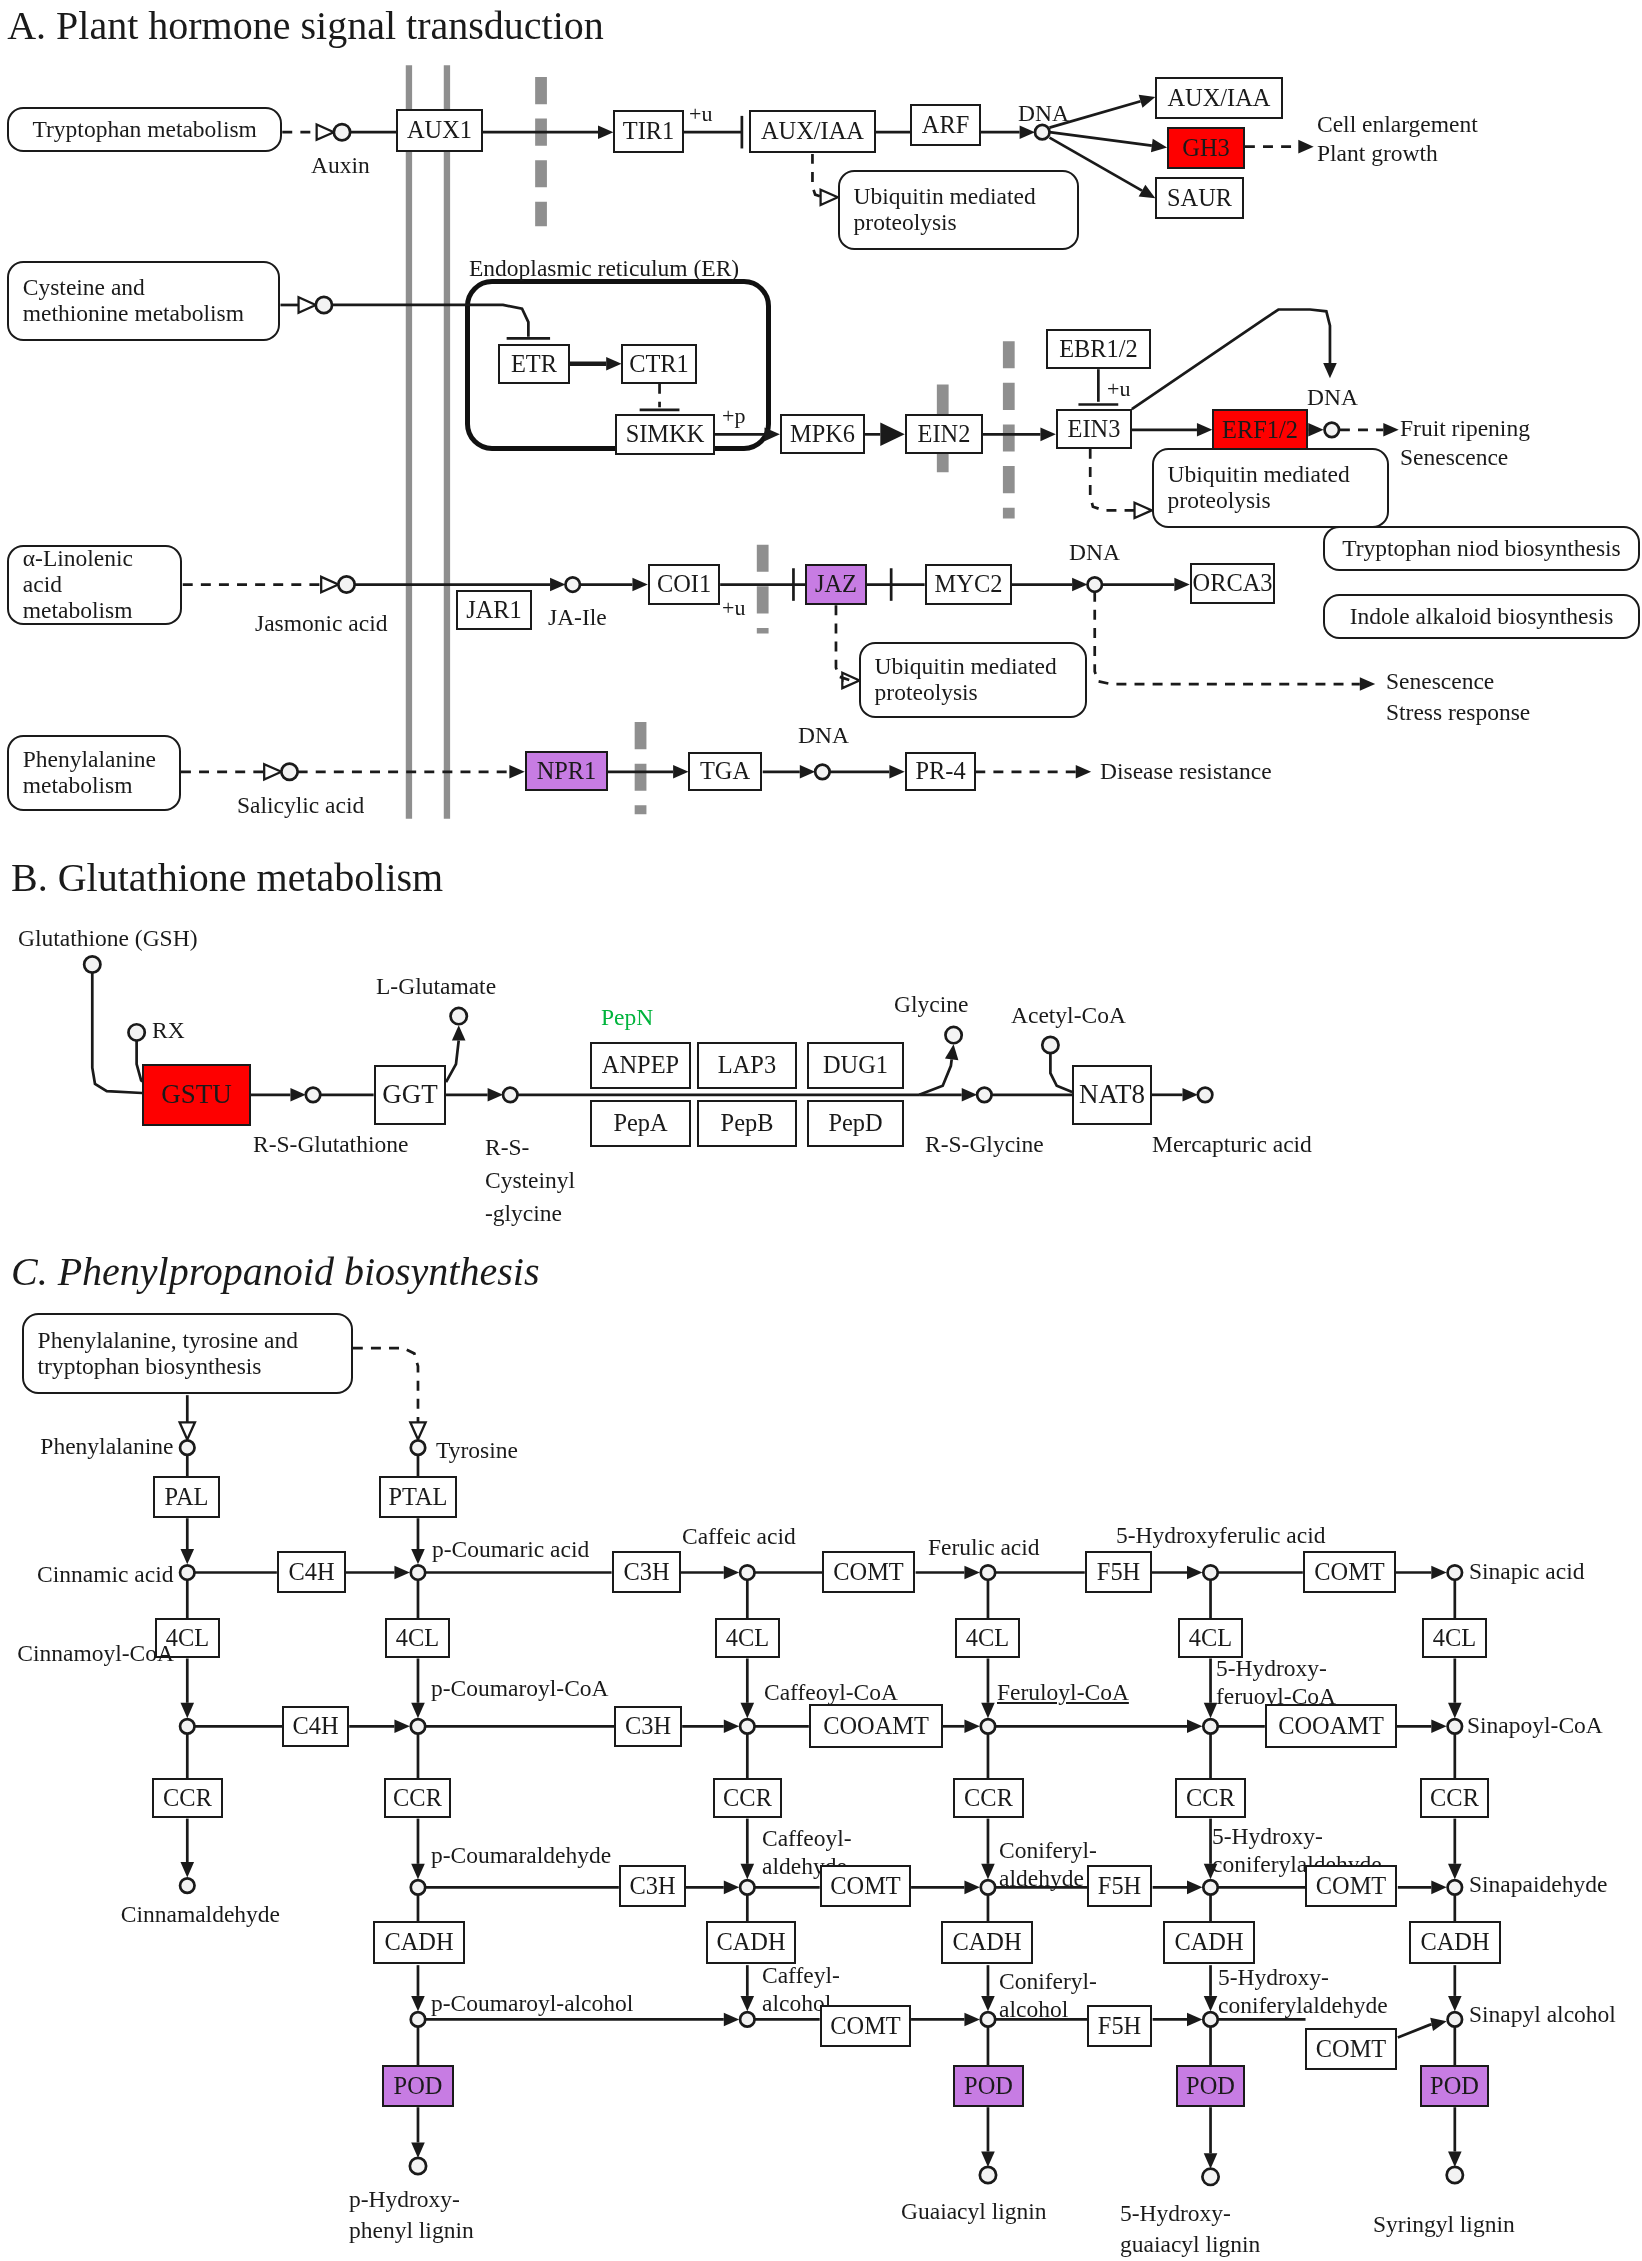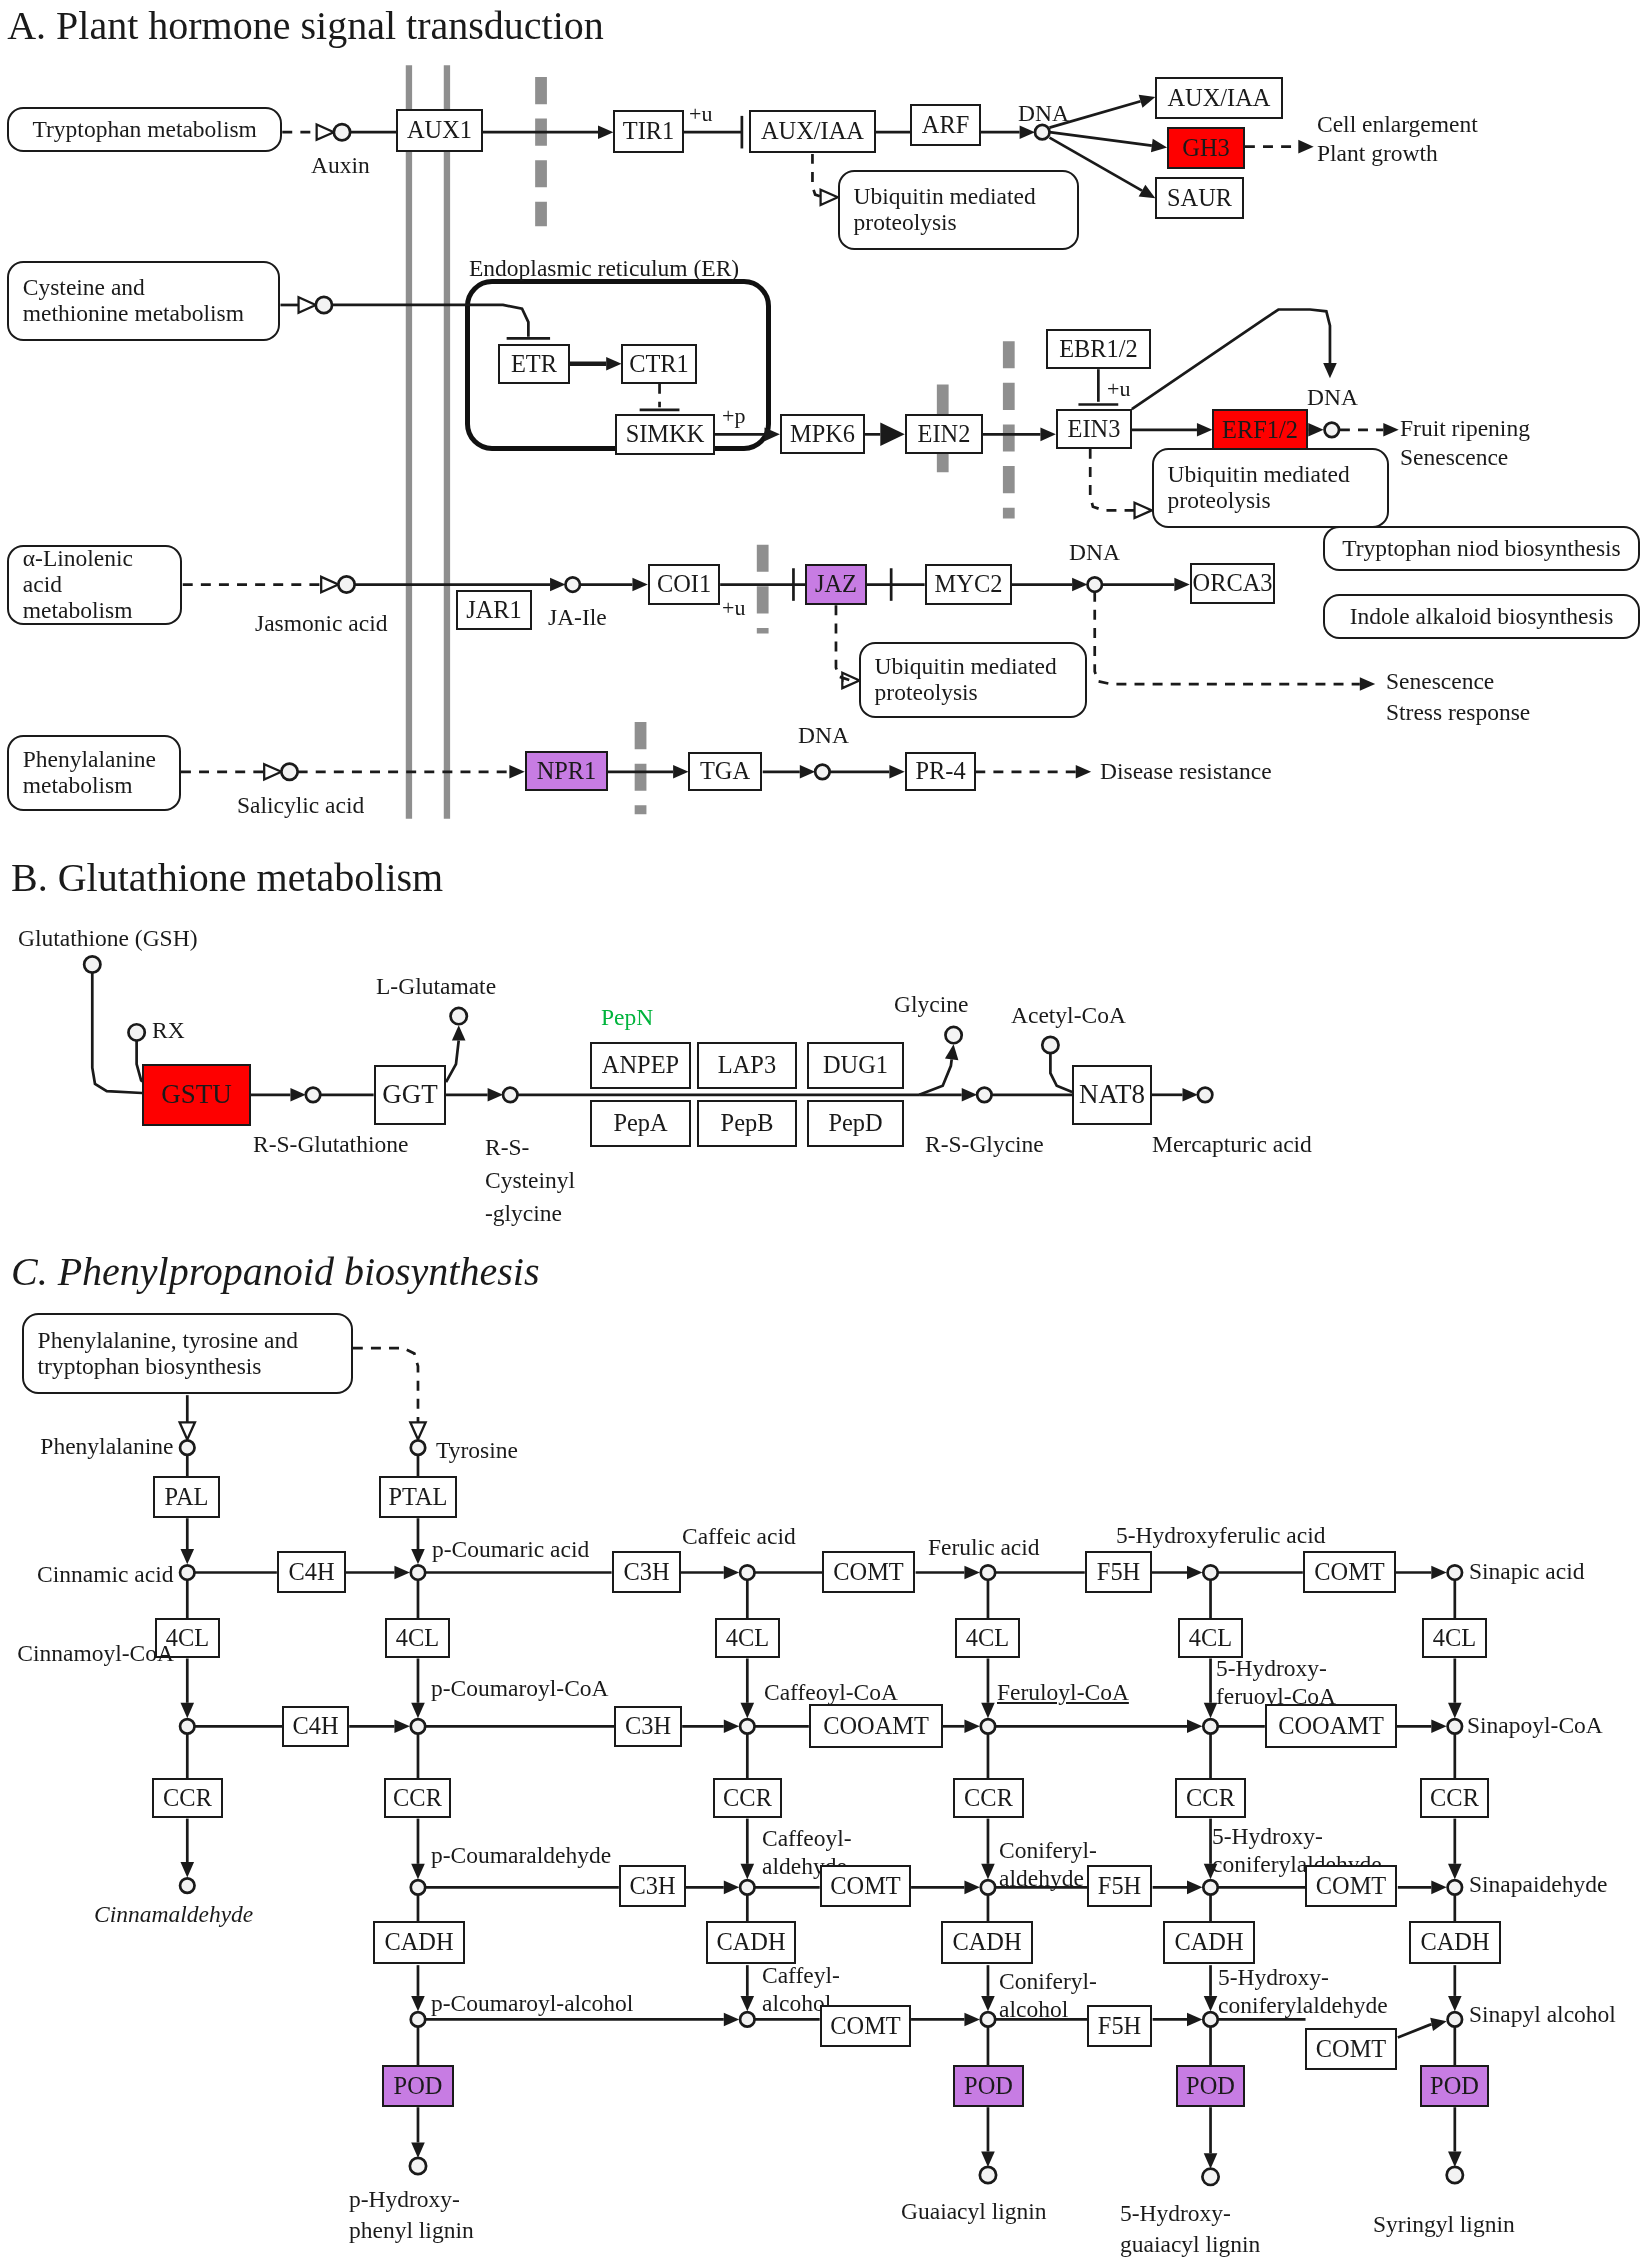--- a/index.html
+++ b/index.html
@@ -410,21 +410,21 @@
       <div class="n box" style="left: 282px; top: 1706px; width: 67px; height: 41px;">C4H</div>
       <div class="n box" style="left: 614px; top: 1706px; width: 68px; height: 41px;">C3H</div>
       <div class="n box" style="left: 809px; top: 1704px; width: 134px; height: 44px;">COOAMT</div>
       <div class="n box" style="left: 1265px; top: 1704px; width: 132px; height: 44px;">COOAMT</div>
       <div class="n box" style="left: 152px; top: 1778px; width: 71px; height: 40px;">CCR</div>
       <div class="n box" style="left: 384px; top: 1778px; width: 67px; height: 40px;">CCR</div>
       <div class="n box" style="left: 713px; top: 1778px; width: 69px; height: 40px;">CCR</div>
       <div class="n box" style="left: 953px; top: 1778px; width: 71px; height: 40px;">CCR</div>
       <div class="n box" style="left: 1175px; top: 1778px; width: 71px; height: 40px;">CCR</div>
       <div class="n box" style="left: 1420px; top: 1778px; width: 69px; height: 40px;">CCR</div>
-      <div class="n label" style="left: 94px; top: 1901px; width: 186px; text-align: left; font-style: italic;">Cinnamaldehyde</div>
+      <div class="n label" style="left: 94px; top: 1901px; width: 186px; text-align: right;">Cinnamaldehyde</div>
       <div class="n label" style="left: 431px; top: 1842px;">p-Coumaraldehyde</div>
       <div class="n label" style="left: 762px; top: 1824px; line-height: 1.2;">Caffeoyl-
 aldehyde</div>
       <div class="n label" style="left: 999px; top: 1836px; line-height: 1.2;">Coniferyl-
 aldehyde</div>
       <div class="n label" style="left: 1212px; top: 1822px; line-height: 1.2;">5-Hydroxy-
 coniferylaldehyde</div>
       <div class="n label" style="left: 1469px; top: 1871px;">Sinapaidehyde</div>
       <div class="n box" style="left: 619px; top: 1865px; width: 67px; height: 42px;">C3H</div>
       <div class="n box" style="left: 820px; top: 1865px; width: 91px; height: 42px;">COMT</div>

